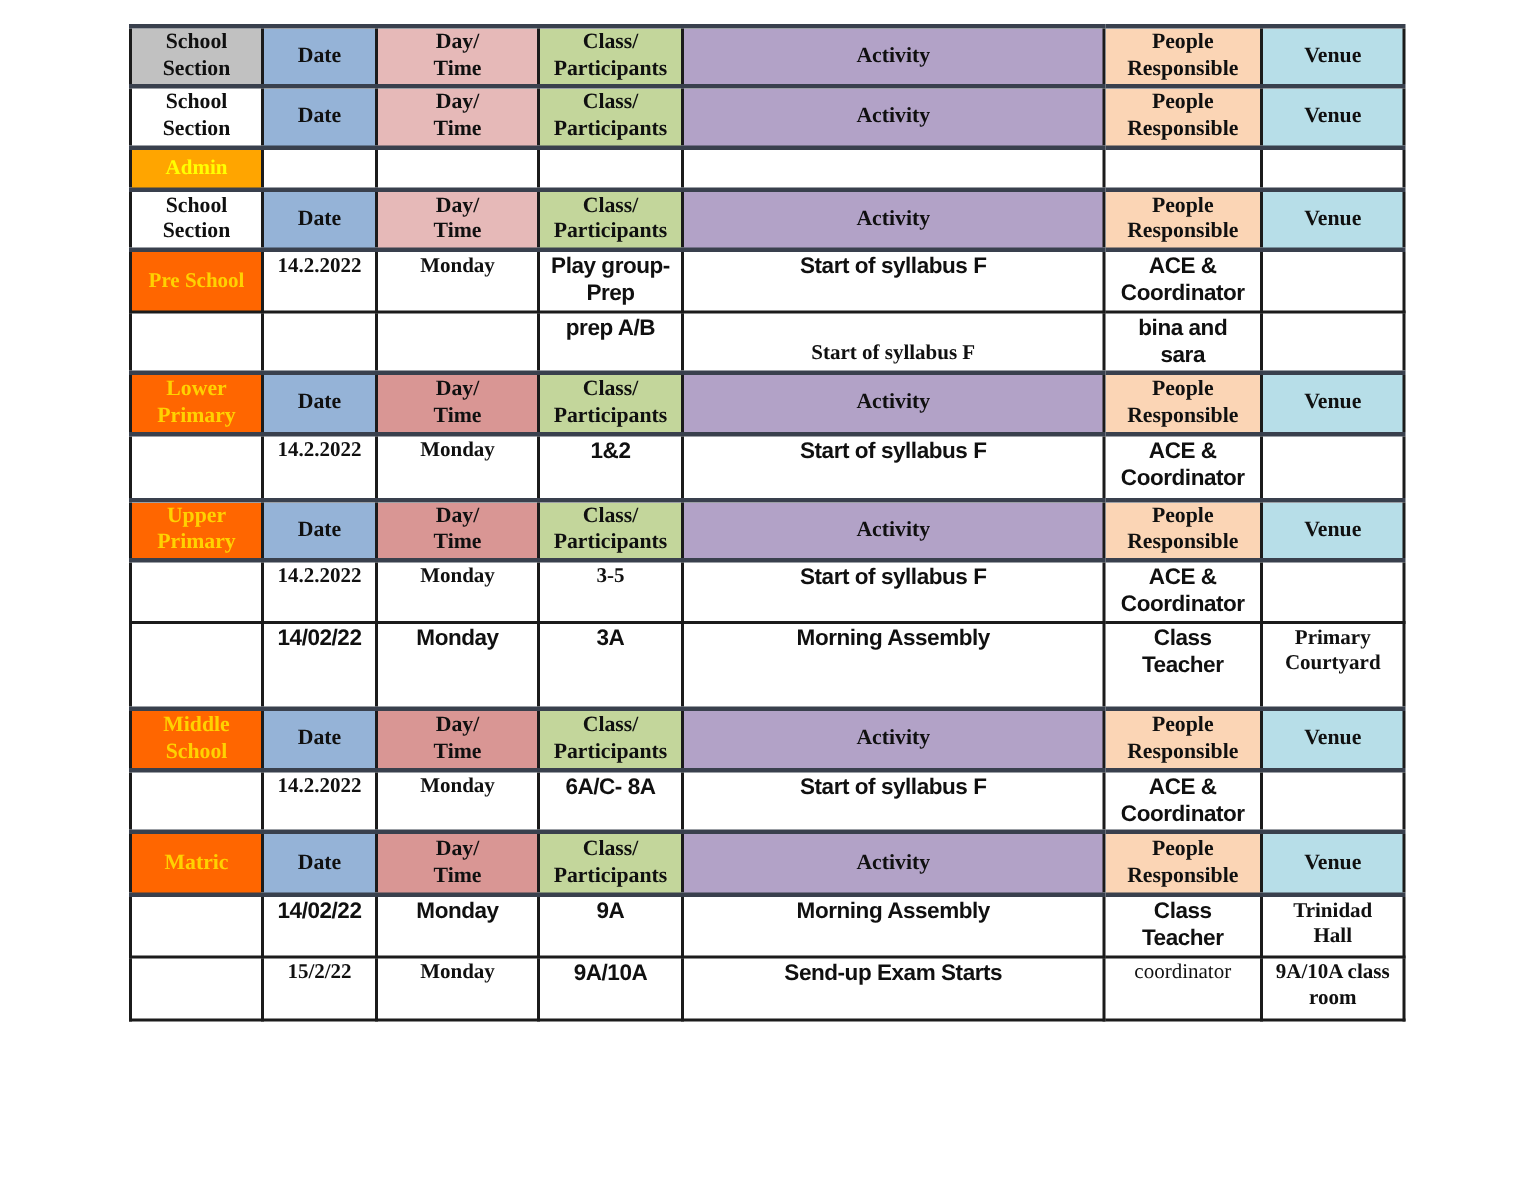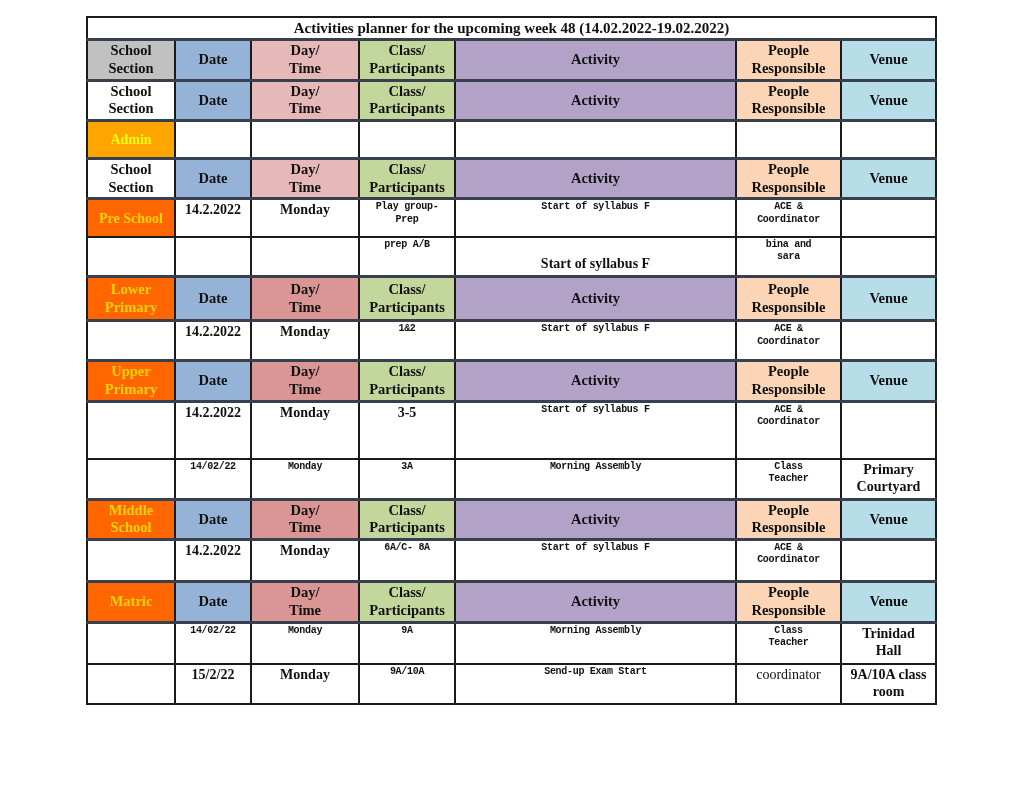--- a/index.html
+++ b/index.html
@@ -20,21 +20,21 @@
   }
   td.title-cell{
     font-family:"Liberation Serif",serif;font-weight:700;font-size:15px;
     vertical-align:middle;white-space:nowrap;
   }
   tr.k-header td{
     vertical-align:middle;font-weight:700;font-size:14.5px;
     border-top:3px solid #39404d;border-bottom:3px solid #39404d;
   }
   .f-serif{font-family:"Liberation Serif",serif;font-weight:700;font-size:14px;}
-  .f-sans{font-family:Liberation Mono, monospace;font-weight:700;font-size:10px;letter-spacing:-0.3px;}
+  .f-sans{font-family:Liberation Sans, sans-serif;font-weight:700;font-size:15px;letter-spacing:-0.3px;}
   .fw-n{font-weight:400;}
   .va-m{vertical-align:middle;}
   .va-b{vertical-align:bottom;padding-bottom:3px;}
   
   .bg-white{background:#ffffff;}
   .bg-gray{background:var(--c-gray);}
   .bg-blue{background:var(--c-blue);}
   .bg-pink_light{background:var(--c-pink_light);}
   .bg-pink_dark{background:var(--c-pink_dark);}
   .bg-green{background:var(--c-green);}
@@ -72,23 +72,20 @@
     <colgroup>
       <col class="c0">
         <col class="c1">
         <col class="c2">
         <col class="c3">
       <col class="c4">
         <col class="c5">
         <col class="c6">
     </colgroup>
     <tbody>
-        <tr class="k-title">
-          <td colspan="7" class="title-cell bg-white">Activities planner for the upcoming week 48 (14.02.2022-19.02.2022)</td>
-        </tr>
         <tr class="k-header">
           <td class="bg-gray f-serif">School
 Section</td>
           <td class="bg-blue f-serif">Date</td>
           <td class="bg-pink_light f-serif">Day/
 Time</td>
           <td class="bg-green f-serif">Class/
 Participants</td>
           <td class="bg-purple f-serif">Activity</td>
           <td class="bg-peach f-serif">People
@@ -252,20 +249,20 @@
           <td class="bg-white f-sans">Class
 Teacher</td>
           <td class="bg-white f-serif">Trinidad
 Hall</td>
         </tr>
         <tr class="k-data">
           <td class="bg-white f-serif"></td>
           <td class="bg-white f-serif">15/2/22</td>
           <td class="bg-white f-serif">Monday</td>
           <td class="bg-white f-sans">9A/10A</td>
-          <td class="bg-white f-sans">Send-up Exam Start</td>
+          <td class="bg-white f-sans">Send-up Exam Starts</td>
           <td class="bg-white f-serif fw-n">coordinator</td>
           <td class="bg-white f-serif">9A/10A class
 room</td>
         </tr>
       </tbody>
   </table>
 </div>
 
 </body></html>

